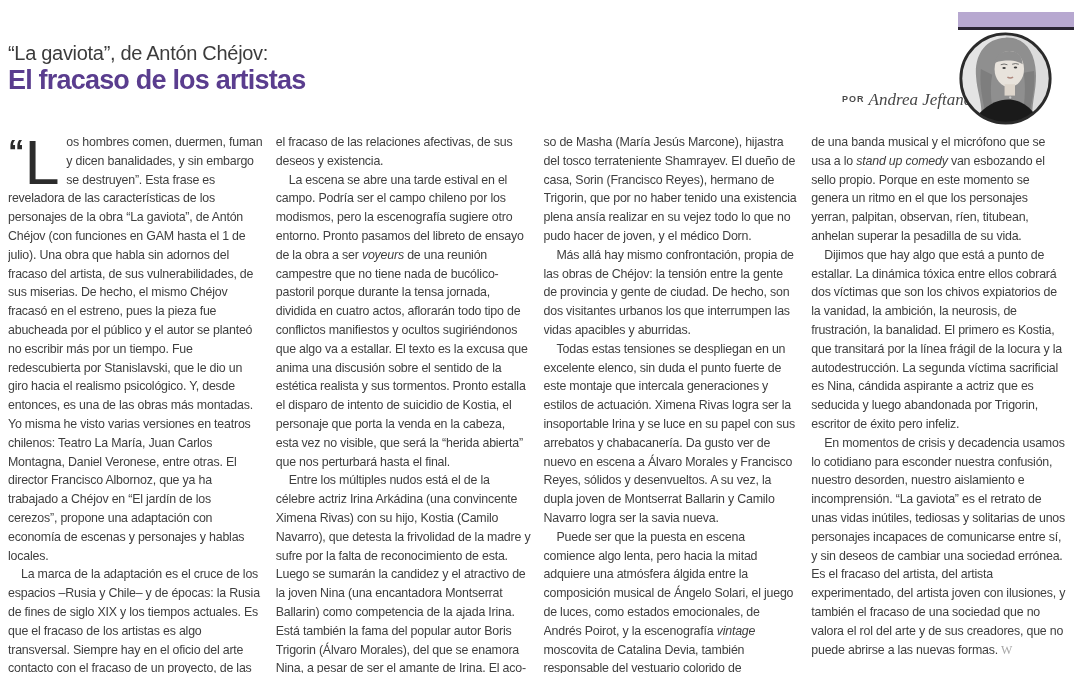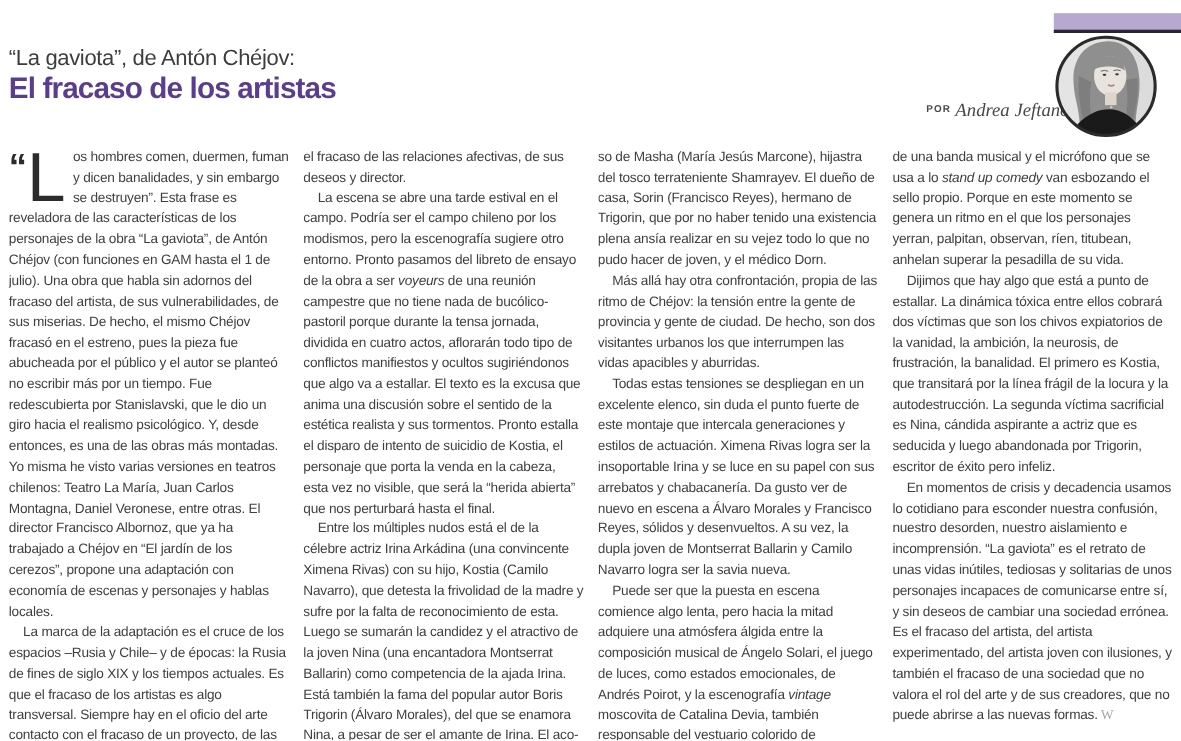--- a/index.html
+++ b/index.html
@@ -105,27 +105,27 @@
 
   <div class="text-columns">
       <div class="col">
         <p class="para"><span class="dropcap">
             <span class="dc-quote">“</span>
             <span class="dc-letter">L</span>
           </span><span>os hombres comen, duermen, fuman y dicen banalidades, y sin embargo se destruyen”. Esta frase es reveladora de las características de los personajes de la obra “La gaviota”, de Antón Chéjov (con funciones en GAM hasta el 1 de julio). Una obra que habla sin adornos del fracaso del artista, de sus vulnerabilidades, de sus miserias. De hecho, el mismo Chéjov fracasó en el estreno, pues la pieza fue abucheada por el público y el autor se planteó no escribir más por un tiempo. Fue redescubierta por Stanislavski, que le dio un giro hacia el realismo psicológico. Y, desde entonces, es una de las obras más montadas. Yo misma he visto varias versiones en teatros chilenos: Teatro La María, Juan Carlos Montagna, Daniel Veronese, entre otras. El director Francisco Albornoz, que ya ha trabajado a Chéjov en “El jardín de los cerezos”, propone una adaptación con economía de escenas y personajes y hablas locales.</span></p>
         <p class="para indent"><span>La marca de la adaptación es el cruce de los espacios –Rusia y Chile– y de épocas: la Rusia de fines de siglo XIX y los tiempos actuales. Es que el fracaso de los artistas es algo transversal. Siempre hay en el oficio del arte contacto con el fracaso de un proyecto, de las aspiraciones de innovación, de la autonomía económica, el reconocimiento; y en un plano más íntimo,</span></p>
       </div>
       <div class="col">
-        <p class="para"><span>el fracaso de las relaciones afectivas, de sus deseos y director.</span></p>
+        <p class="para"><span>el fracaso de las relaciones afectivas, de sus deseos y existencia.</span></p>
         <p class="para indent"><span>La escena se abre una tarde estival en el campo. Podría ser el campo chileno por los modismos, pero la escenografía sugiere otro entorno. Pronto pasamos del libreto de ensayo de la obra a ser </span><em>voyeurs</em><span> de una reunión campestre que no tiene nada de bucólico-pastoril porque durante la tensa jornada, dividida en cuatro actos, aflorarán todo tipo de conflictos manifiestos y ocultos sugiriéndonos que algo va a estallar. El texto es la excusa que anima una discusión sobre el sentido de la estética realista y sus tormentos. Pronto estalla el disparo de intento de suicidio de Kostia, el personaje que porta la venda en la cabeza, esta vez no visible, que será la “herida abierta” que nos perturbará hasta el final.</span></p>
         <p class="para indent"><span>Entre los múltiples nudos está el de la célebre actriz Irina Arkádina (una convincente Ximena Rivas) con su hijo, Kostia (Camilo Navarro), que detesta la frivolidad de la madre y sufre por la falta de reconocimiento de esta. Luego se sumarán la candidez y el atractivo de la joven Nina (una encantadora Montserrat Ballarin) como competencia de la ajada Irina. Está también la fama del popular autor Boris Trigorin (Álvaro Morales), del que se enamora Nina, a pesar de ser el amante de Irina. El aco-</span></p>
       </div>
       <div class="col">
         <p class="para"><span>so de Masha (María Jesús Marcone), hijastra del tosco terrateniente Shamrayev. El dueño de casa, Sorin (Francisco Reyes), hermano de Trigorin, que por no haber tenido una existencia plena ansía realizar en su vejez todo lo que no pudo hacer de joven, y el médico Dorn.</span></p>
-        <p class="para indent"><span>Más allá hay otra confrontación, propia de las ritmo de Chéjov: la tensión entre la gente de provincia y gente de ciudad. De hecho, son dos visitantes urbanos los que interrumpen las vidas apacibles y aburridas.</span></p>
+        <p class="para indent"><span>Más allá hay mismo confrontación, propia de las obras de Chéjov: la tensión entre la gente de provincia y gente de ciudad. De hecho, son dos visitantes urbanos los que interrumpen las vidas apacibles y aburridas.</span></p>
         <p class="para indent"><span>Todas estas tensiones se despliegan en un excelente elenco, sin duda el punto fuerte de este montaje que intercala generaciones y estilos de actuación. Ximena Rivas logra ser la insoportable Irina y se luce en su papel con sus arrebatos y chabacanería. Da gusto ver de nuevo en escena a Álvaro Morales y Francisco Reyes, sólidos y desenvueltos. A su vez, la dupla joven de Montserrat Ballarin y Camilo Navarro logra ser la savia nueva.</span></p>
         <p class="para indent"><span>Puede ser que la puesta en escena comience algo lenta, pero hacia la mitad adquiere una atmósfera álgida entre la composición musical de Ángelo Solari, el juego de luces, como estados emocionales, de Andrés Poirot, y la escenografía </span><em>vintage</em><span> moscovita de Catalina Devia, también responsable del vestuario colorido de inspiración rusa. El uso de íconos, los instrumentos</span></p>
       </div>
       <div class="col">
         <p class="para"><span>de una banda musical y el micrófono que se usa a lo </span><em>stand up comedy</em><span> van esbozando el sello propio. Porque en este momento se genera un ritmo en el que los personajes yerran, palpitan, observan, ríen, titubean, anhelan superar la pesadilla de su vida.</span></p>
         <p class="para indent"><span>Dijimos que hay algo que está a punto de estallar. La dinámica tóxica entre ellos cobrará dos víctimas que son los chivos expiatorios de la vanidad, la ambición, la neurosis, de frustración, la banalidad. El primero es Kostia, que transitará por la línea frágil de la locura y la autodestrucción. La segunda víctima sacrificial es Nina, cándida aspirante a actriz que es seducida y luego abandonada por Trigorin, escritor de éxito pero infeliz.</span></p>
         <p class="para indent"><span>En momentos de crisis y decadencia usamos lo cotidiano para esconder nuestra confusión, nuestro desorden, nuestro aislamiento e incomprensión. “La gaviota” es el retrato de unas vidas inútiles, tediosas y solitarias de unos personajes incapaces de comunicarse entre sí, y sin deseos de cambiar una sociedad errónea. Es el fracaso del artista, del artista experimentado, del artista joven con ilusiones, y también el fracaso de una sociedad que no valora el rol del arte y de sus creadores, que no puede abrirse a las nuevas formas.</span><span class="endmark">W</span></p>
       </div>
     </div>
 

